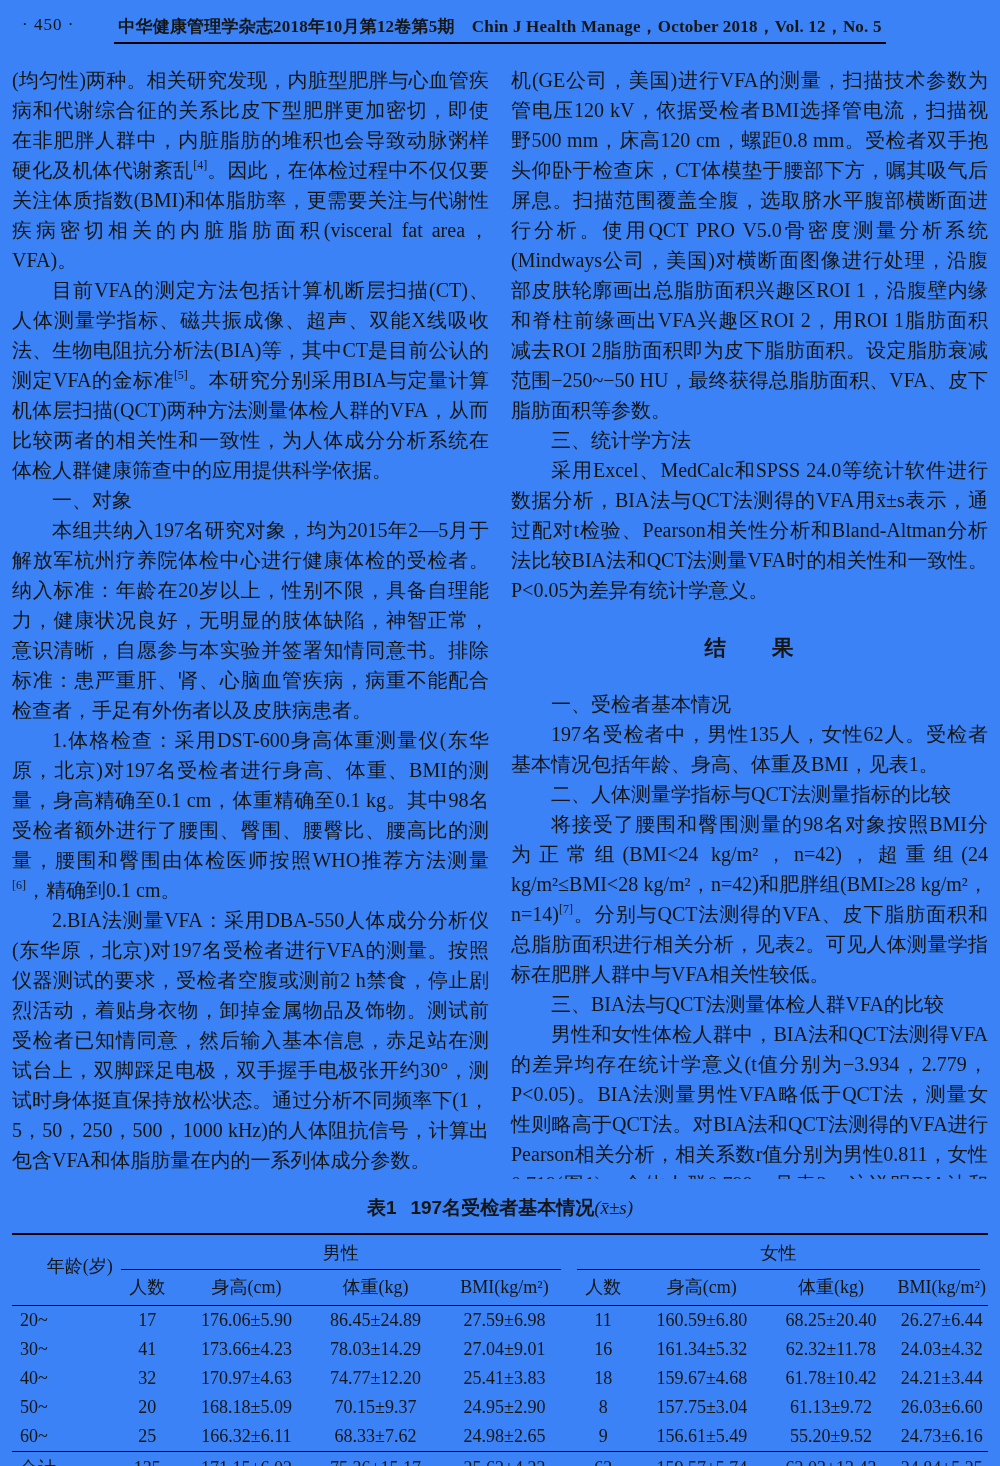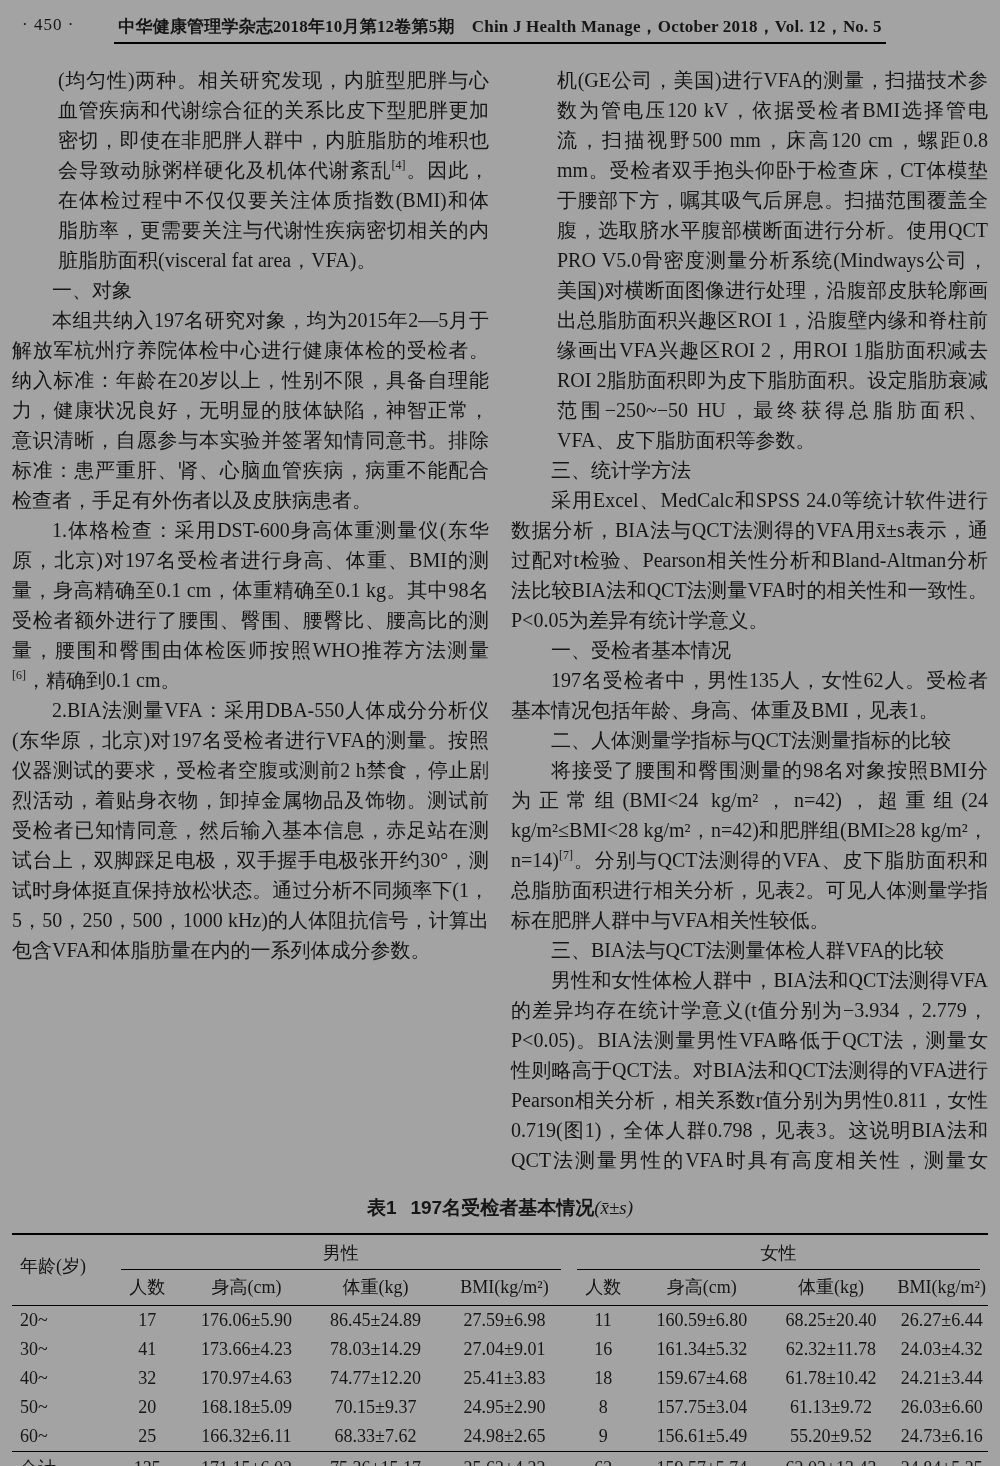--- a/index.html
+++ b/index.html
@@ -1,19 +1,19 @@
 <!DOCTYPE html>
 <html><head>
 <meta charset="utf-8">
 <style>
   html,body { margin:0; padding:0; background:#ffffff; }
   .page {
     position:relative;
     width:1000px; height:1466px;
-    background:#a3a3a3;
+    background:#3b82f6;
     color:#161616;
     font-family:"Liberation Serif", serif;
     overflow:hidden;
     box-sizing:border-box;
   }
   
   .runhead { position:relative; padding-top:15px; height:32px; }
   .pagenum { position:absolute; left:22px; top:15px; font-size:17px; letter-spacing:1px; }
   .jline-wrap { text-align:center; }
   .jline {
@@ -27,21 +27,21 @@
   
   .columns {
     display:flex; gap:22px;
     padding:0 12px;
     margin-top:18px;
     height:1114px;
     overflow:hidden;
   }
   .col { flex:1; font-size:20px; line-height:30px; text-align:justify; }
   .p { margin:0; text-indent:2em; }
-  .noind { text-indent:0;margin-left:46px; }
+  .noind { text-indent:0; }
   .sub { margin:0; text-indent:2em; }
   .h {
     font-family:"Liberation Sans", sans-serif;
     font-weight:bold;
     font-size:21.5px;
     text-align:center;
     letter-spacing:1px;
     margin:28px 0 26px 0;
     text-indent:0;
   }
@@ -59,21 +59,21 @@
   .tbl-title .stat { font-family:"Liberation Serif", serif; font-style:italic; font-weight:normal; }
   .tbl-wrap {
     margin:0 12px;
     border-top:2.5px solid #000;
     border-bottom:2.5px solid #000;
   }
   table { width:100%; border-collapse:separate; border-spacing:0; font-size:18px; }
   th { font-weight:normal; }
   th.age-th {
     width:11%;
-    text-align:left;
+    text-align:right;
     vertical-align:middle;
     padding:0 0 8px 8px;
     border-bottom:1.4px solid #000;
     margin-left:20px;
   }
   th.grp { padding:0; }
   th.grp .spanlbl {
     text-align:center;
     padding:6px 0 4px 0;
     margin:0 8px;
@@ -95,31 +95,33 @@
     <span class="pagenum">· 450 ·</span>
     <div class="jline-wrap">
       <span class="jline">中华健康管理学杂志2018年10月第12卷第5期　Chin J Health Manage，October 2018，Vol. 12，No. 5</span>
     </div>
   </div>
 
   <div class="columns">
 
     <div class="col">
       <p class="p noind rich">(均匀性)两种。相关研究发现，内脏型肥胖与心血管疾病和代谢综合征的关系比皮下型肥胖更加密切，即使在非肥胖人群中，内脏脂肪的堆积也会导致动脉粥样硬化及机体代谢紊乱<sup>[4]</sup>。因此，在体检过程中不仅仅要关注体质指数(BMI)和体脂肪率，更需要关注与代谢性疾病密切相关的内脏脂肪面积(visceral fat area，VFA)。</p>
+      <p class="p rich">目前VFA的测定方法包括计算机断层扫描(CT)、人体测量学指标、磁共振成像、超声、双能X线吸收法、生物电阻抗分析法(BIA)等，其中CT是目前公认的测定VFA的金标准<sup>[5]</sup>。本研究分别采用BIA与定量计算机体层扫描(QCT)两种方法测量体检人群的VFA，从而比较两者的相关性和一致性，为人体成分分析系统在体检人群健康筛查中的应用提供科学依据。</p>
       <p class="sub">一、对象</p>
       <p class="p rich">本组共纳入197名研究对象，均为2015年2—5月于解放军杭州疗养院体检中心进行健康体检的受检者。纳入标准：年龄在20岁以上，性别不限，具备自理能力，健康状况良好，无明显的肢体缺陷，神智正常，意识清晰，自愿参与本实验并签署知情同意书。排除标准：患严重肝、肾、心脑血管疾病，病重不能配合检查者，手足有外伤者以及皮肤病患者。</p>
       <p class="p rich">1.体格检查：采用DST-600身高体重测量仪(东华原，北京)对197名受检者进行身高、体重、BMI的测量，身高精确至0.1 cm，体重精确至0.1 kg。其中98名受检者额外进行了腰围、臀围、腰臀比、腰高比的测量，腰围和臀围由体检医师按照WHO推荐方法测量<sup>[6]</sup>，精确到0.1 cm。</p>
       <p class="p rich">2.BIA法测量VFA：采用DBA-550人体成分分析仪(东华原，北京)对197名受检者进行VFA的测量。按照仪器测试的要求，受检者空腹或测前2 h禁食，停止剧烈活动，着贴身衣物，卸掉金属物品及饰物。测试前受检者已知情同意，然后输入基本信息，赤足站在测试台上，双脚踩足电极，双手握手电极张开约30°，测试时身体挺直保持放松状态。通过分析不同频率下(1，5，50，250，500，1000 kHz)的人体阻抗信号，计算出包含VFA和体脂肪量在内的一系列体成分参数。</p>
 
     </div>
 
     <div class="col">
       <p class="p noind rich">机(GE公司，美国)进行VFA的测量，扫描技术参数为管电压120 kV，依据受检者BMI选择管电流，扫描视野500 mm，床高120 cm，螺距0.8 mm。受检者双手抱头仰卧于检查床，CT体模垫于腰部下方，嘱其吸气后屏息。扫描范围覆盖全腹，选取脐水平腹部横断面进行分析。使用QCT PRO V5.0骨密度测量分析系统(Mindways公司，美国)对横断面图像进行处理，沿腹部皮肤轮廓画出总脂肪面积兴趣区ROI 1，沿腹壁内缘和脊柱前缘画出VFA兴趣区ROI 2，用ROI 1脂肪面积减去ROI 2脂肪面积即为皮下脂肪面积。设定脂肪衰减范围−250~−50 HU，最终获得总脂肪面积、VFA、皮下脂肪面积等参数。</p>
       <p class="sub">三、统计学方法</p>
       <p class="p rich">采用Excel、MedCalc和SPSS 24.0等统计软件进行数据分析，BIA法与QCT法测得的VFA用x̄±s表示，通过配对t检验、Pearson相关性分析和Bland-Altman分析法比较BIA法和QCT法测量VFA时的相关性和一致性。P&lt;0.05为差异有统计学意义。</p>
+      <p class="h">结　　果</p>
       <p class="sub">一、受检者基本情况</p>
       <p class="p rich">197名受检者中，男性135人，女性62人。受检者基本情况包括年龄、身高、体重及BMI，见表1。</p>
       <p class="sub">二、人体测量学指标与QCT法测量指标的比较</p>
       <p class="p rich">将接受了腰围和臀围测量的98名对象按照BMI分为正常组(BMI&lt;24 kg/m²，n=42)，超重组(24 kg/m²≤BMI&lt;28 kg/m²，n=42)和肥胖组(BMI≥28 kg/m²，n=14)<sup>[7]</sup>。分别与QCT法测得的VFA、皮下脂肪面积和总脂肪面积进行相关分析，见表2。可见人体测量学指标在肥胖人群中与VFA相关性较低。</p>
       <p class="sub">三、BIA法与QCT法测量体检人群VFA的比较</p>
       <p class="p rich">男性和女性体检人群中，BIA法和QCT法测得VFA的差异均存在统计学意义(t值分别为−3.934，2.779，P&lt;0.05)。BIA法测量男性VFA略低于QCT法，测量女性则略高于QCT法。对BIA法和QCT法测得的VFA进行Pearson相关分析，相关系数r值分别为男性0.811，女性0.719(图1)，全体人群0.798，见表3。这说明BIA法和QCT法测量男性的VFA时具有高度相关性，测量女性、全体体检人群</p>
     </div>
 
   </div>
 

